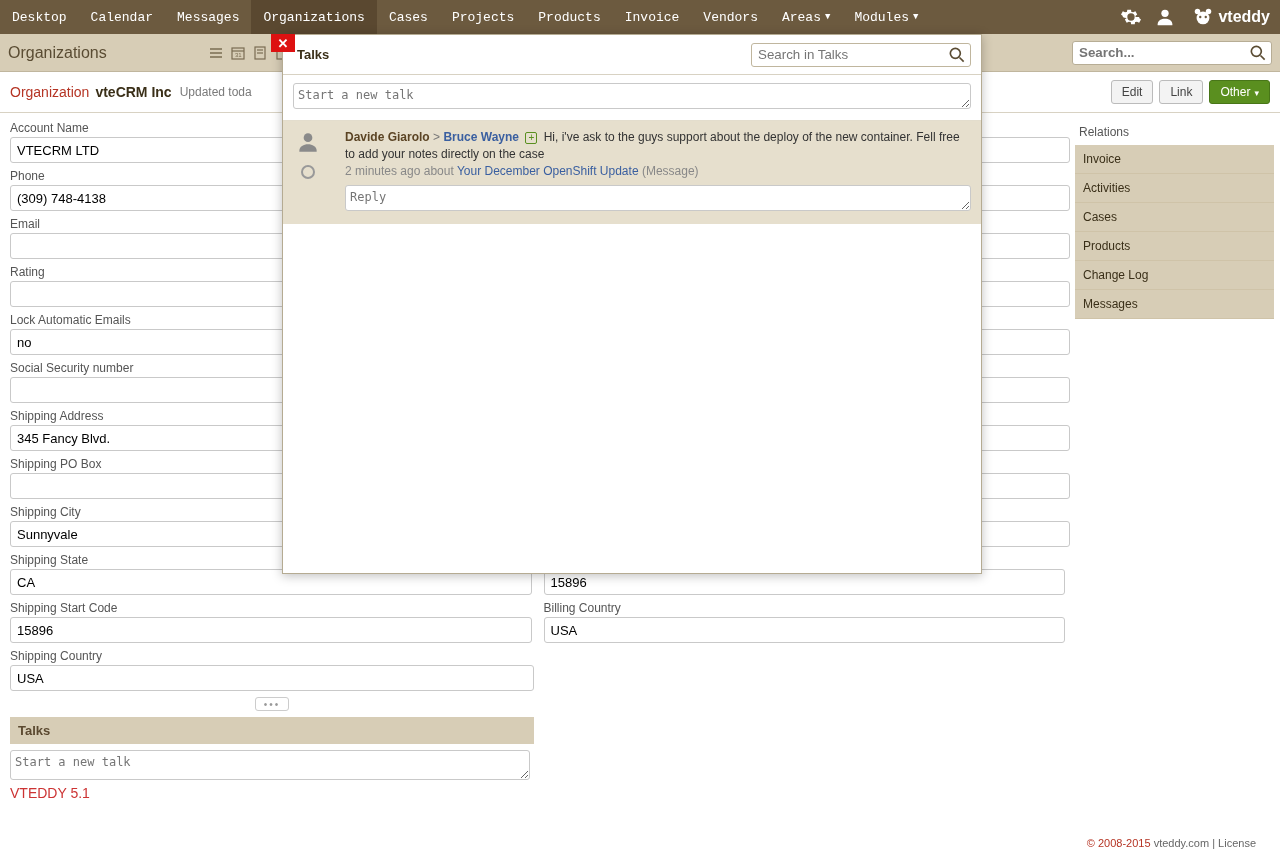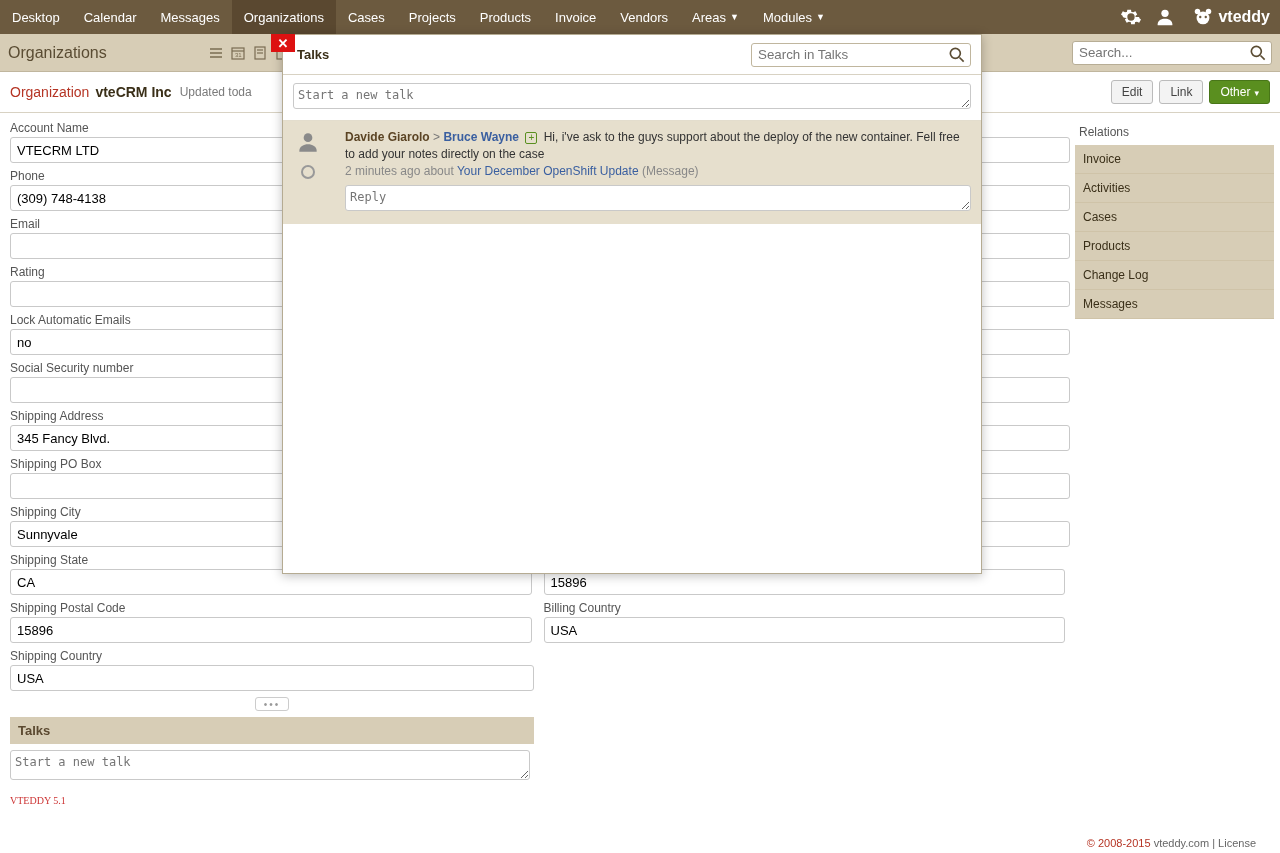--- a/index.html
+++ b/index.html
@@ -1,35 +1,35 @@
 <!DOCTYPE html>
 <html><head>
 <meta charset="utf-8">
 <style>
   * { box-sizing: border-box; margin: 0; padding: 0; }
   html, body { width: 1280px; height: 853px; font-family: Verdana, Geneva, sans-serif; font-size: 12px; color: #333; background: #fff; }
 
   
   .topnav { background: #6c5a3f; height: 34px; display: flex; align-items: stretch; color: #fff; }
-  .topnav .nav-item { padding: 16px 12px; display: flex; align-items: center; cursor: pointer; font-size: 13px; }
+  .topnav .nav-item { padding: 16px 12px; display: flex; align-items: center; cursor: pointer; font-size: 13px; font-family: Liberation Mono, monospace; }
   .topnav .nav-item.active { background: #5a4830; }
   .topnav .nav-item .caret { margin-left: 4px; font-size: 9px; }
   .topnav .spacer { flex: 1; }
   .topnav .icon-btn { width: 34px; display: flex; align-items: center; justify-content: center; cursor: pointer; }
   .topnav .logo { padding: 0 10px; display: flex; align-items: center; font-weight: bold; font-size: 16px; }
   .topnav .logo svg { margin-right: 4px; }
 
   
   .subbar { background: #d7cdb6; height: 38px; display: flex; align-items: center; padding: 0 8px; border-bottom: 1px solid #c0b69e; }
   .subbar .title { font-size: 16px; color: #5a4c33; }
   .subbar .view-icons { margin-left: auto; display: flex; gap: 4px; }
   .subbar .view-icons div { width: 18px; height: 18px; display:flex; align-items:center; justify-content:center; color:#7a6c52; }
   .subbar .right { margin-left: auto; display: flex; align-items: center; gap: 6px; }
   .subbar .search-wrap { position: relative; width: 200px; }
-  .subbar .search-wrap input { width: 100%; height: 24px; padding: 2px 26px 2px 6px; border: 1px solid #b7ad95; border-radius: 3px; background:#fff; }
+  .subbar .search-wrap input { width: 100%; height: 24px; padding: 2px 26px 2px 6px; border: 1px solid #b7ad95; border-radius: 3px; background:#fff;font-weight:bold; }
   .subbar .search-wrap .mag { position:absolute; right:4px; top:2px; width:20px; height:20px; color:#5a4c33; }
 
   
   .rec-head { background: #fff; border-bottom: 1px solid #d8d2c3; padding: 8px 10px; display:flex; align-items:center; }
   .rec-head .org-label { color: #b53424; font-weight: normal; font-size: 14px; margin-right: 6px; }
   .rec-head .org-name { color: #3a2f18; font-weight: bold; font-size: 14px; margin-right: 8px; }
   .rec-head .updated { color: #7a7a7a; font-size: 12px; }
   .rec-head .actions { margin-left: auto; display:flex; gap:6px; }
   .btn { padding: 4px 10px; border: 1px solid #bbb; border-radius: 3px; background: #f3f3f3; cursor: pointer; font-size:12px; color:#444; }
   .btn.green { background: #5a8f1f; border-color:#487618; color:#ffffff; }
@@ -46,21 +46,21 @@
   .field.full { width: 1060px; }
   .field label { display:block; font-size: 12px; color:#555; margin-bottom: 2px; }
   .field input.txt { width: 100%; height: 26px; border: 1px solid #c9c9c9; border-radius: 3px; padding: 2px 6px; background:#fff; font-size:13px; }
 
   .more-dots { width:34px; height:14px; border:1px solid #ccc; border-radius:3px; margin: 6px auto; display:flex; align-items:center; justify-content:center; color:#999; cursor:pointer; font-size:10px; letter-spacing:2px;}
 
   .talks-block { margin-top: 6px; }
   .talks-block .th { background:#d7cdb6; color:#5b4930; font-weight:bold; padding:6px 8px; font-size:13px; }
   .talks-block textarea { width: 520px; height: 30px; border:1px solid #c9c9c9; border-radius:3px; padding:4px; margin-top:6px; font-size:12px; resize:both; }
 
-  .ver { color:#c33; font-size:10px; margin-top:12px;font-family:Liberation Serif, serif; }
+  .ver { color:#c33; font-size:14px; margin-top:2px; }
 
   
   .rel-head { font-size:12px; color:#555; padding: 4px 4px 6px 4px; }
   .rel-item { background:#d7cdb6; border-bottom:1px solid #cfc3a8; padding:7px 8px; font-size:12px; color:#3a2f18; cursor:pointer; }
 
   
   .footer { position:absolute; bottom:4px; right:24px; font-size:11px; color:#666; }
   .footer .cp { color:#b53424; }
 
   
@@ -219,21 +219,21 @@
       <input class="txt" type="text" value="Sunnyvale" style=""></div>
 
     <div class="field-row">
       <div class="field half"><label>Shipping State</label>
         <input class="txt" type="text" value="CA" style=""></div>
       <div class="field half"><label>Billing Postal Code</label>
         <input class="txt" type="text" value="15896" style=""></div>
     </div>
 
     <div class="field-row">
-      <div class="field half"><label>Shipping Postal Code</label>
+      <div class="field half"><label>Shipping Start Code</label>
         <input class="txt" type="text" value="15896" style=""></div>
       <div class="field half"><label>Billing Country</label>
         <input class="txt" type="text" value="USA" style=""></div>
     </div>
 
     <div class="field half"><label>Shipping Country</label>
       <input class="txt" type="text" value="USA" style=""></div>
 
     <div style="width:524px;">
         <div class="more-dots">•••</div>

